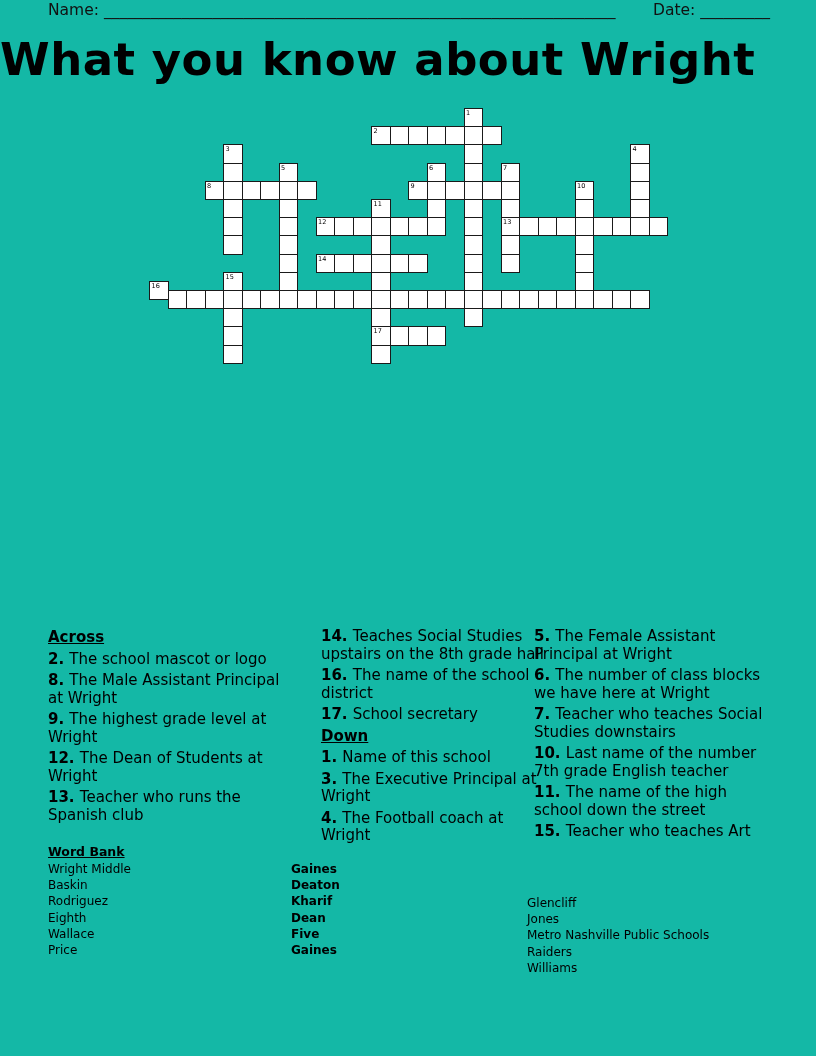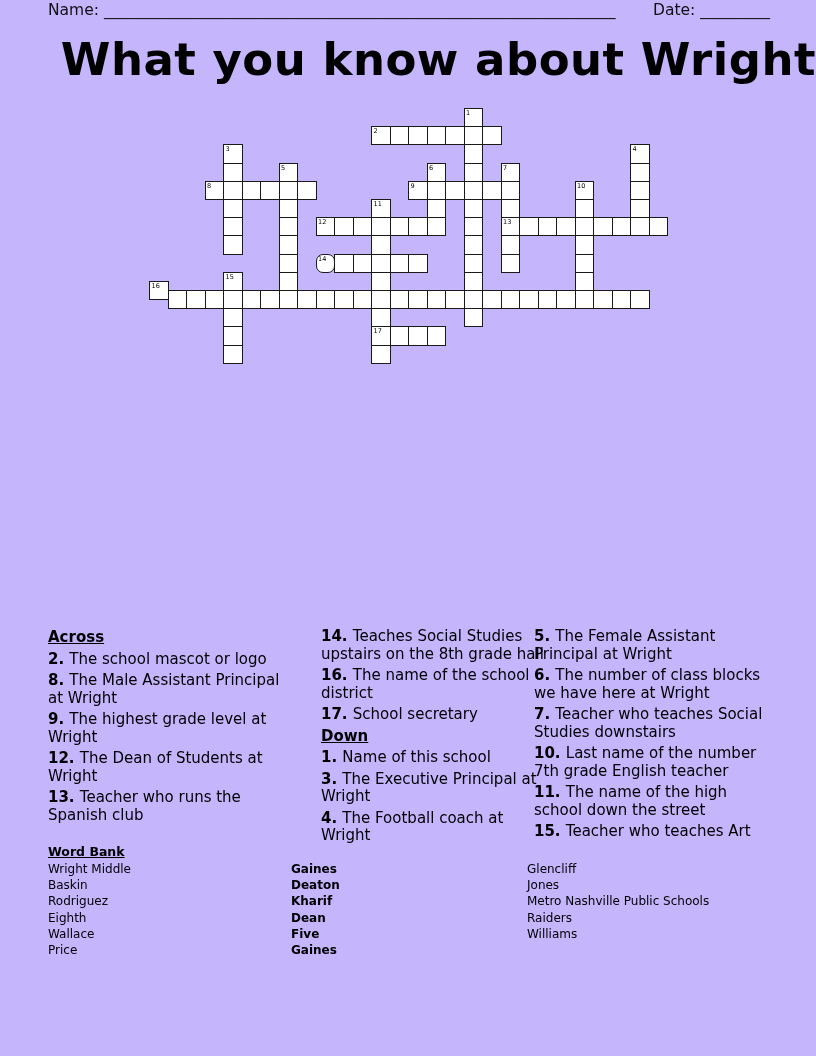--- a/index.html
+++ b/index.html
@@ -4,34 +4,34 @@
 <style>
   * { margin: 0; padding: 0; box-sizing: border-box; }
   html, body { background: #ffffff; }
   body {
     width: 816px; height: 1056px;
     position: relative;
     font-family: "DejaVu Sans", sans-serif;
     color: #000;
     overflow: hidden;
   }
-  .page { position: absolute; inset: 0; background: #c4b5fd; }
+  .page { position: absolute; inset: 0; background: #14b8a6; }
 
   
   .header {
     position: absolute; top: 1px; left: 48px; right: 46px;
     display: flex; justify-content: space-between;
     font-size: 15.5px; color: #111; white-space: nowrap;
   }
   .header .blank { color: #111; }
 
   
   .title {
     position: absolute; top: 33px; left: 0; right: 0;
-    text-align: right;
+    text-align: left;
     font-size: 45px; font-weight: 700; letter-spacing: 0.5px;
     font-family: "DejaVu Sans", sans-serif;
   }
 
   
   .grid { position: absolute; left: 149px; top: 108px; }
   .cw-cell {
     position: absolute;
     width: 19.5px; height: 19.2px;
     border: 1px solid #1a1a1a;
@@ -62,21 +62,21 @@
   .wb-heading {
     position: absolute; left: 48px; top: 0;
     font-size: 12.5px; font-weight: bold; text-decoration: underline;
   }
   .wb-col {
     position: absolute; top: 17px; width: 232px;
     font-size: 12px; line-height: 16.2px;
   }
   .wb-col.c1 { left: 48px; }
   .wb-col.c2 { left: 291px; font-weight: bold; }
-  .wb-col.c3 { left: 527px; }
+  .wb-col.c3 { left: 527px; margin-top: 34px; }
   .wb-item { white-space: nowrap; }
 </style>
 </head>
 <body>
 
 <div class="page">
 
   <div class="header">
     <span>
       <span>Name:</span>
@@ -192,21 +192,21 @@
       <div class="cw-cell" style="left: 185px; top: 109.2px;"></div>
       <div class="cw-cell" style="left: 203.5px; top: 109.2px;"></div>
       <div class="cw-cell" style="left: 240.5px; top: 109.2px;"></div>
       <div class="cw-cell" style="left: 259px; top: 109.2px;"></div>
       <div class="cw-cell" style="left: 370px; top: 109.2px;"></div>
       <div class="cw-cell" style="left: 388.5px; top: 109.2px;"></div>
       <div class="cw-cell" style="left: 407px; top: 109.2px;"></div>
       <div class="cw-cell" style="left: 444px; top: 109.2px;"></div>
       <div class="cw-cell" style="left: 462.5px; top: 109.2px;"></div>
       <div class="cw-cell" style="left: 499.5px; top: 109.2px;"></div>
-      <div class="cw-cell" style="left: 166.5px; top: 145.6px; border-radius: 7px;">
+      <div class="cw-cell" style="left: 166.5px; top: 145.6px;">
         <span class="cw-num">14</span>
       </div>
       <div class="cw-cell" style="left: 185px; top: 145.6px;"></div>
       <div class="cw-cell" style="left: 203.5px; top: 145.6px;"></div>
       <div class="cw-cell" style="left: 240.5px; top: 145.6px;"></div>
       <div class="cw-cell" style="left: 259px; top: 145.6px;"></div>
       <div class="cw-cell" style="left: 74px; top: 163.8px;">
         <span class="cw-num">15</span>
       </div>
       <div class="cw-cell" style="left: 74px; top: 182px;"></div>

